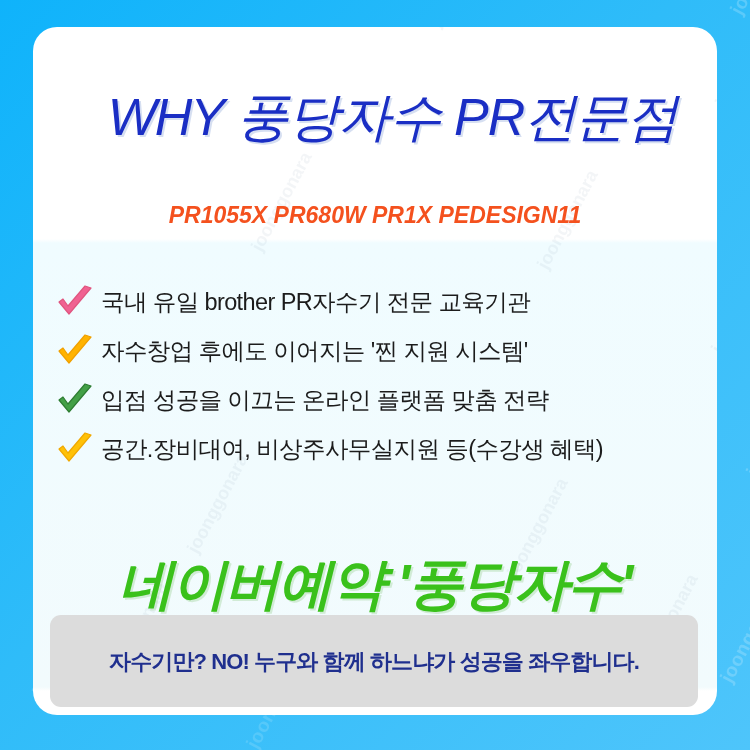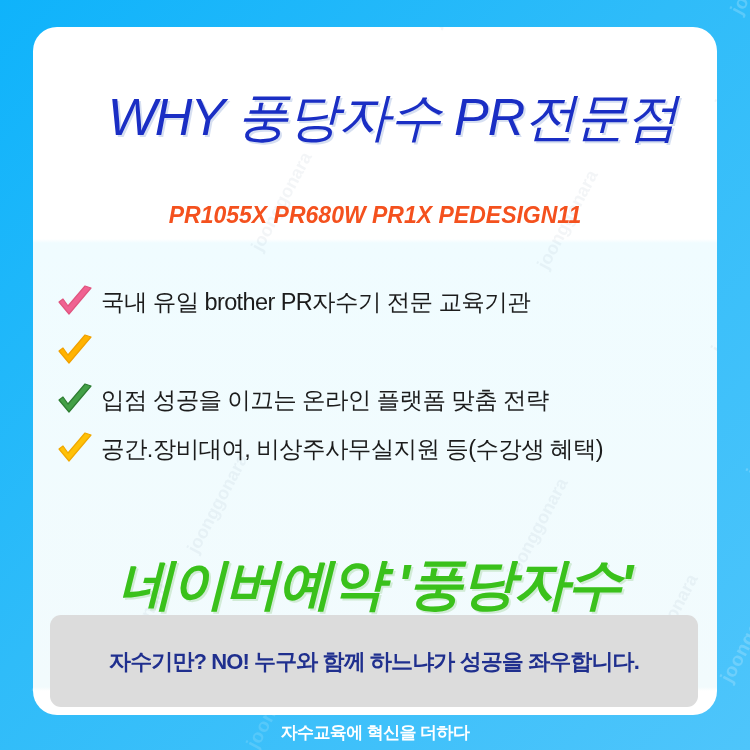--- a/index.html
+++ b/index.html
@@ -246,20 +246,21 @@
         </span>
         <span class="check-label">국내 유일 brother PR자수기 전문 교육기관</span>
       </div>
 
       <div class="check-row">
         <span class="check-icon">
           <svg width="38" height="34" viewBox="0 0 38 34" aria-hidden="true">
             <path d="M3 17 L13 29 L35 3 L29 1 L12 21 L7 14 Z" fill="#ffb300" stroke="#f0a000" stroke-width="1.2" stroke-linejoin="round"></path>
           </svg>
         </span>
+        <span class="check-label">자수창업 후에도 이어지는 '찐 지원 시스템'</span>
       </div>
 
       <div class="check-row">
         <span class="check-icon">
           <svg width="38" height="34" viewBox="0 0 38 34" aria-hidden="true">
             <path d="M3 17 L13 29 L35 3 L29 1 L12 21 L7 14 Z" fill="#43a047" stroke="#2e7d32" stroke-width="1.2" stroke-linejoin="round"></path>
           </svg>
         </span>
         <span class="check-label">입점 성공을 이끄는 온라인 플랫폼 맞춤 전략</span>
       </div>
@@ -277,17 +278,14 @@
     </div>
 
     <div class="greenline">네이버예약 '풍당자수'</div>
 
     <div class="grey-banner">
       <div class="gline">자수기만? NO! 누구와 함께 하느냐가 성공을 좌우합니다.</div>
     </div>
 
   </div>
 
-  <div class="footer">
-    <span class="footer-text">자수교육에 혁신을 더하다</span>
-  </div>
 
 </div>
 
 </body></html>

